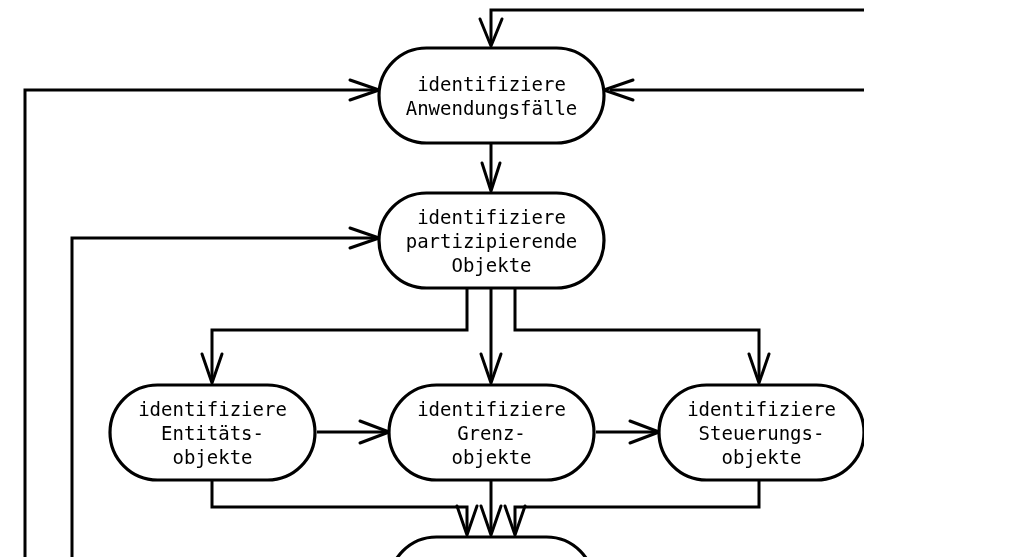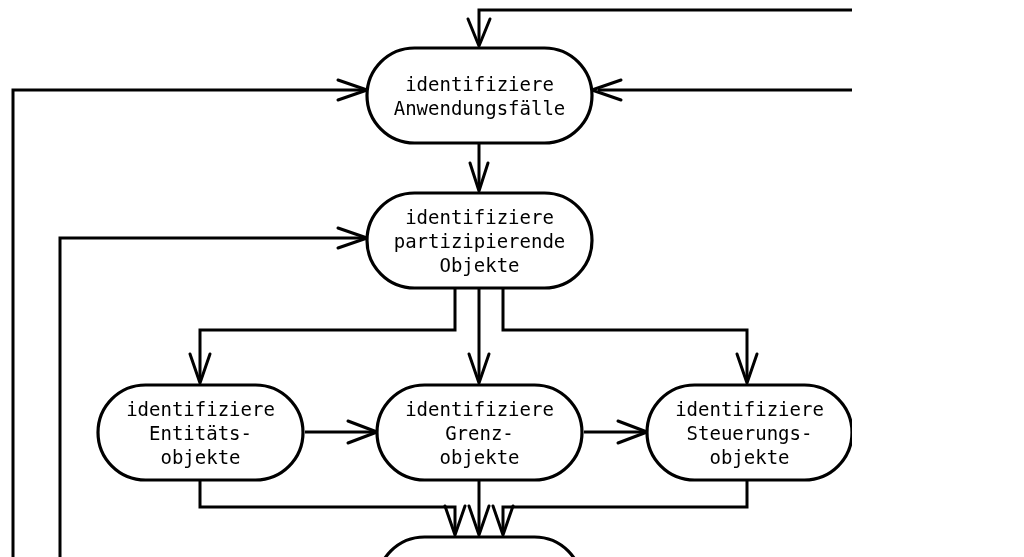--- a/index.html
+++ b/index.html
@@ -1,17 +1,17 @@
 <!DOCTYPE html>
 <html><head>
 <meta charset="utf-8">
 <style>
   html,body{margin:0;padding:0;background:#ffffff;}
   #root{position:relative;width:852px;height:557px;background:#ffffff;overflow:hidden;
-        font-family:"DejaVu Sans Mono","Liberation Mono",monospace;}
+        font-family:"DejaVu Sans Mono","Liberation Mono",monospace;margin-left:12px;}
   #diagram{position:absolute;left:0;top:0;width:1024px;height:557px;}
   .node-label{
     position:absolute;
     display:flex;align-items:center;justify-content:center;
     text-align:center;
     color:#000000;
     font-family:"DejaVu Sans Mono","Liberation Mono",monospace;
     font-size:19px;
     line-height:24px;
     letter-spacing:0px;

